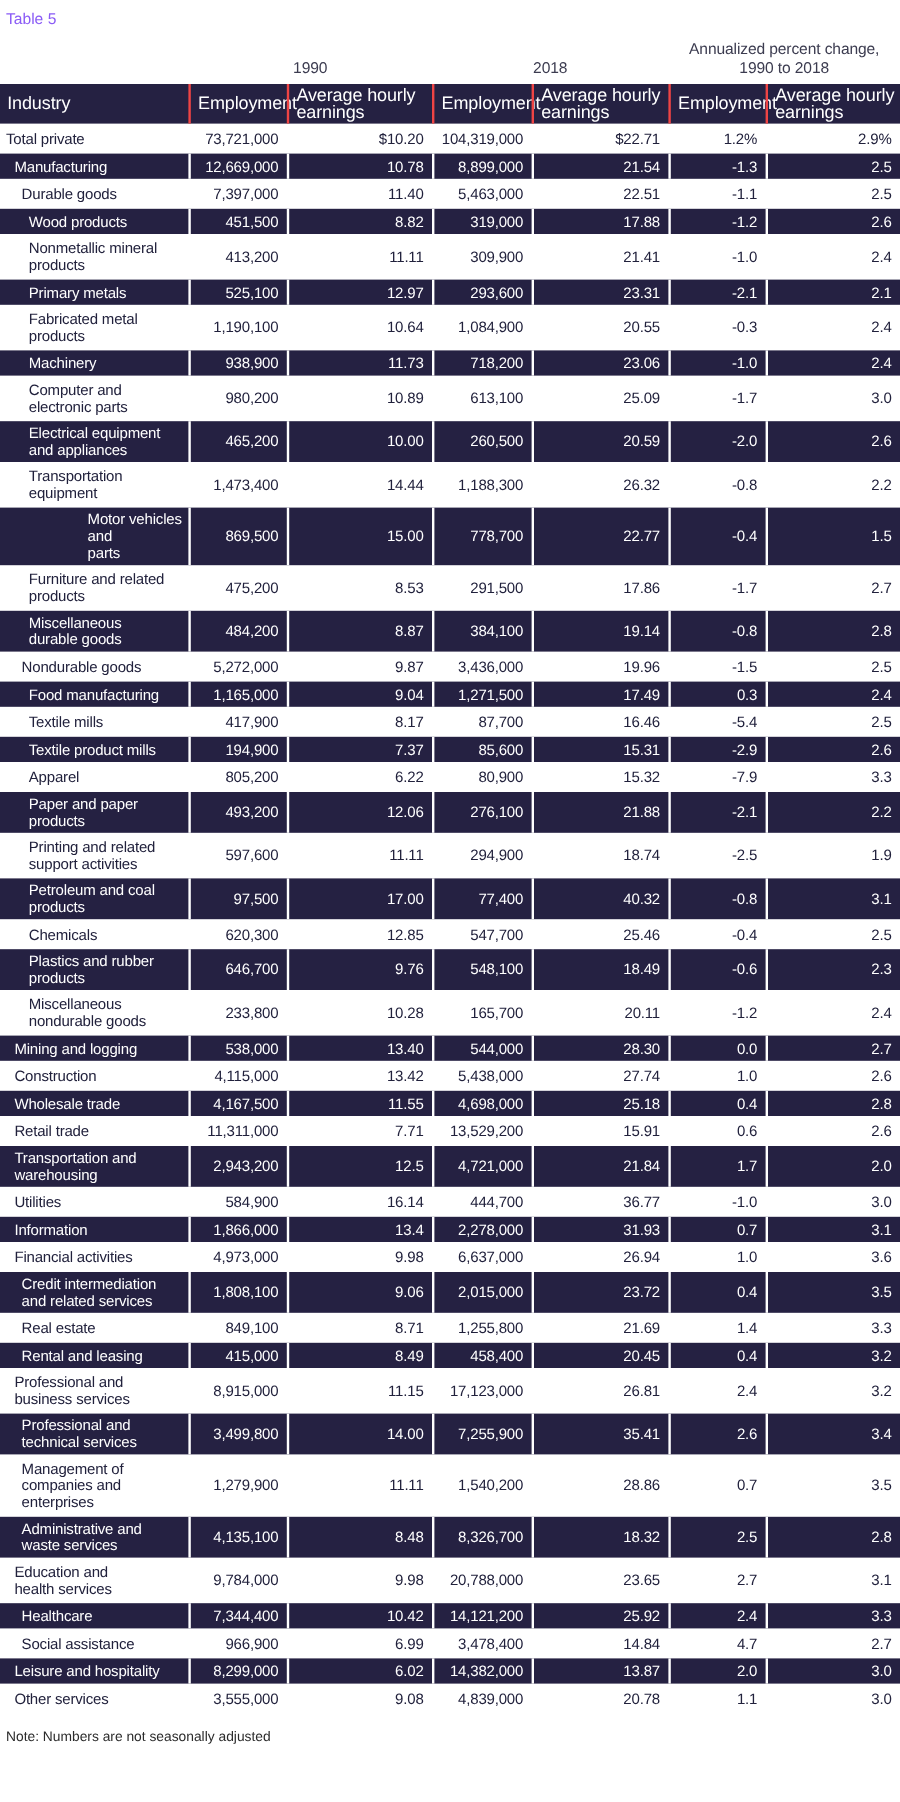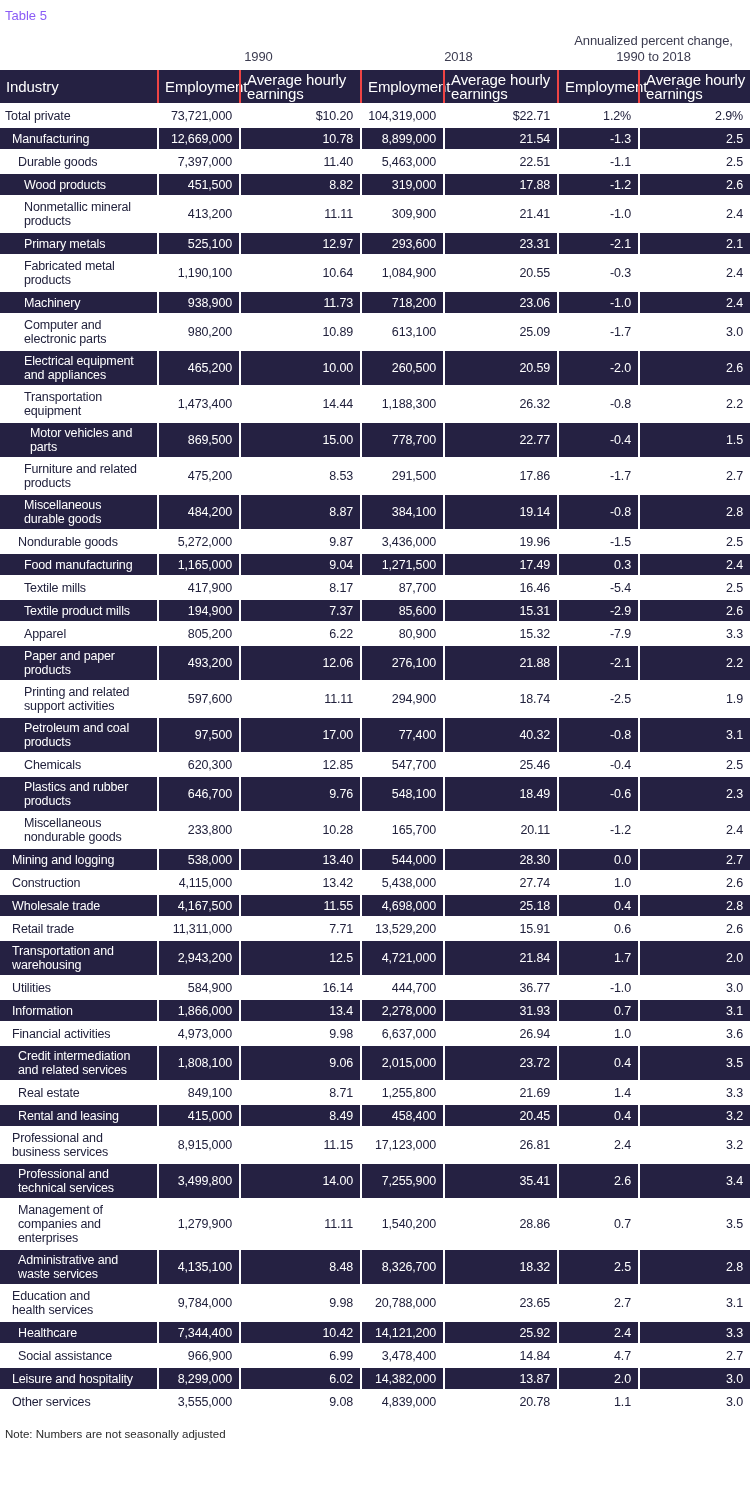--- a/index.html
+++ b/index.html
@@ -75,21 +75,21 @@
     letter-spacing: -0.15px;
     box-sizing: border-box;
   }
   .cell.label { white-space: pre-line; padding-right: 2px; }
   .cell.num { justify-content: flex-end; padding-right: 7px; }
 
   .ind-0 { padding-left: 5px; }
   .ind-1 { padding-left: 12px; }
   .ind-2 { padding-left: 18px; }
   .ind-3 { padding-left: 24px; }
-  .ind-4 { padding-left: 30px; }
+  .ind-4 { padding-left: 30px; margin-left: 43px; }
 
   .footer { margin-top: 12px; padding-left: 5px; }
   .footer div { font-size: 11.5px; color: #2b2b2b; line-height: 21px; }
 </style>
 </head>
 <body>
 
 <div class="page">
 
   <div class="table-label">Table 5</div>

